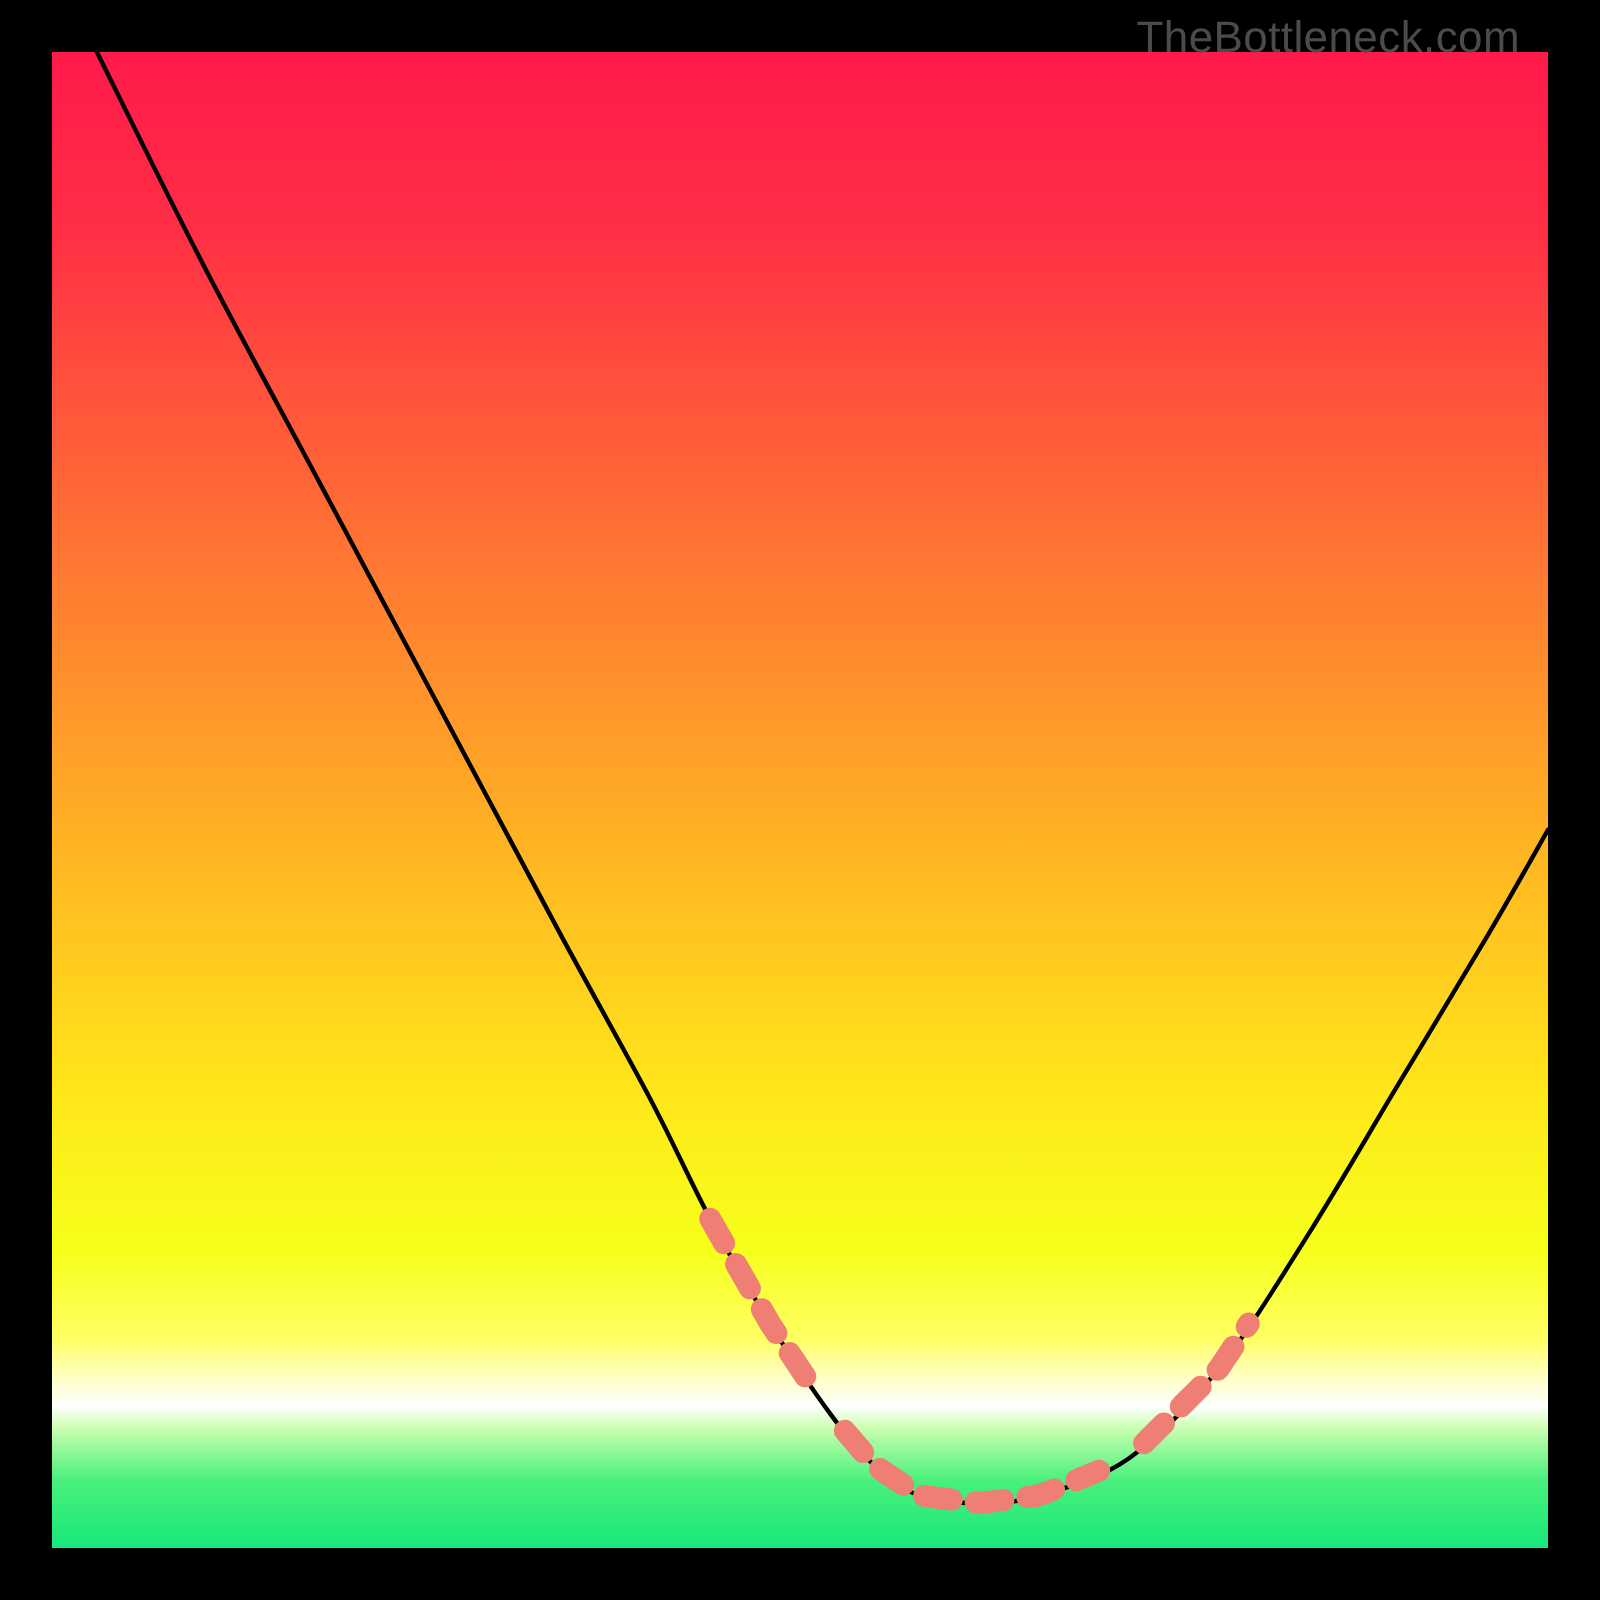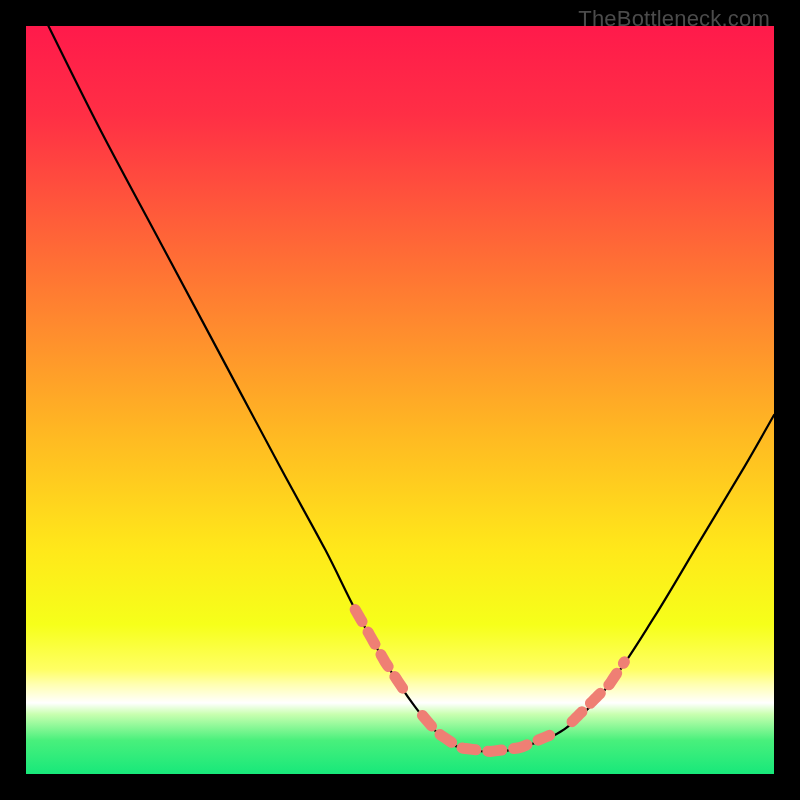--- a/index.html
+++ b/index.html
@@ -22,21 +22,21 @@
   .plot {
     position: absolute;
     left: 0;
     top: 0;
     width: 748px;
     height: 748px;
   }
   .watermark {
     position: absolute;
     top: 6px;
-    right: 30px;
+    right: 40px;
     color: #4b4b4b;
     font-size: 22px;
     font-weight: 500;
     letter-spacing: 0.2px;
     font-family: Arial, Helvetica, sans-serif;
   }
 </style>
 </head>
 <body>
 

